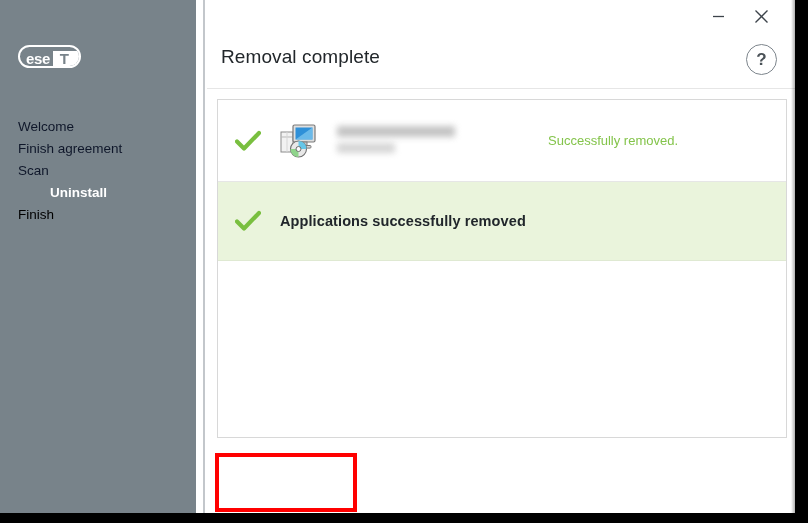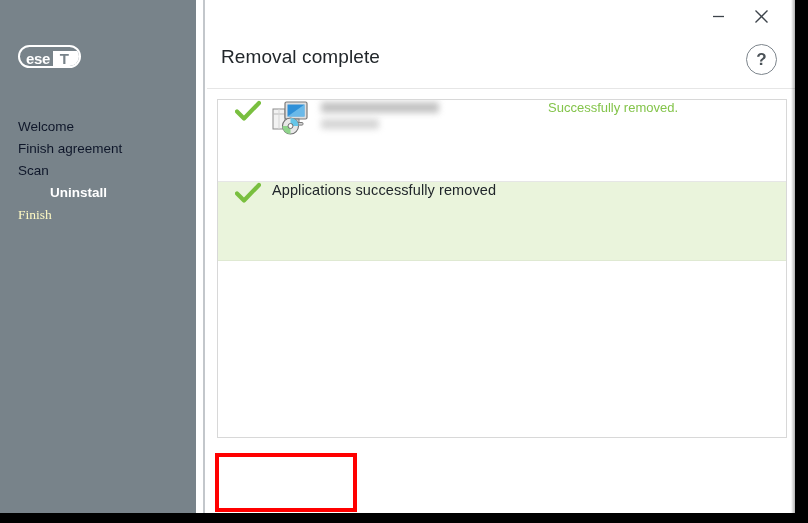--- a/index.html
+++ b/index.html
@@ -95,22 +95,21 @@
     color: #0f172a;
     white-space: nowrap;
     padding-bottom: 0px;
   }
   .nav-item.active {
     font-weight: bold;
     color: #ffffff;
     margin-left: 32px;
   }
   .nav-item.disabled {
-    color: #fef9c3;
-    font-family: Liberation Serif, serif;
+    color: #000000;
   }
 
   
   .gap-divider {
     position: absolute;
     left: 196px;
     top: 0;
     width: 9px;
     height: 513px;
     background: #ffffff;
@@ -214,22 +213,24 @@
     width: 570px;
     height: 339px;
     border: 1px solid #d8d8d8;
     background: #ffffff;
     box-sizing: border-box;
     overflow: hidden;
   }
   .result-row {
     position: relative;
     display: flex;
+    align-items: center;
     box-sizing: border-box;
     border-bottom: 1px solid #e4e9dd;
+    gap: 8px;
   }
   .row-app {
     height: 82px;
     padding-left: 17px;
     background: #ffffff;
     border-bottom: 1px solid #e6e6e6;
   }
   .row-summary {
     height: 79px;
     padding-left: 17px;
@@ -274,21 +275,21 @@
   .app-name-blur .bl2 { top: 19px; width: 58px; height: 10px; opacity: 0.6; }
 
   .status-text {
     position: absolute;
     left: 330px;
     font-size: 13px;
     color: #84c44b;
   }
   .summary-text {
     font-size: 14.5px;
-    font-weight: normal;
+    font-weight: bold;
     color: #21262b;
     letter-spacing: 0.1px;
   }
 
   
   .footer {
     position: absolute;
     left: 0;
     bottom: 7px;
     right: 0;

